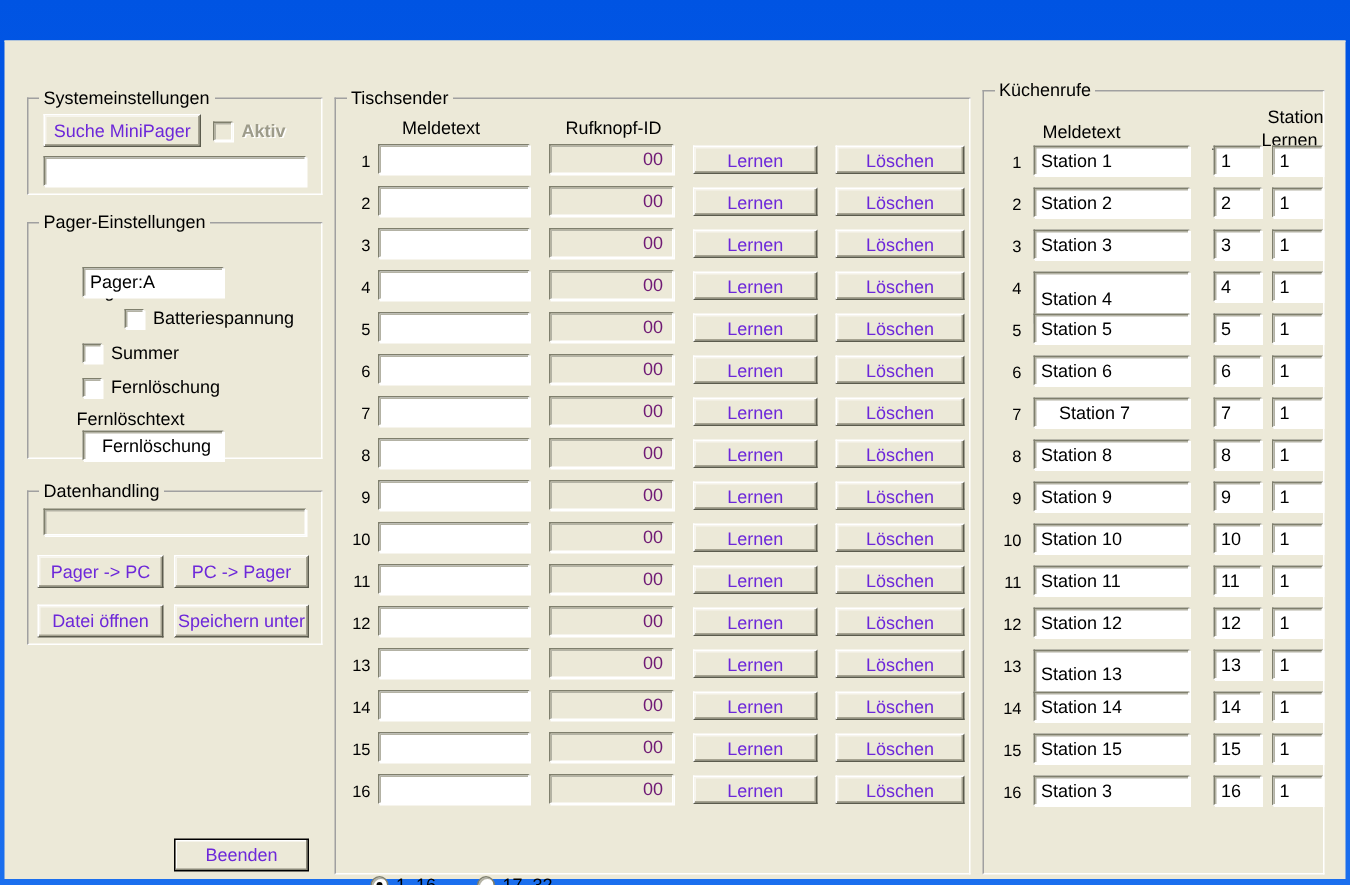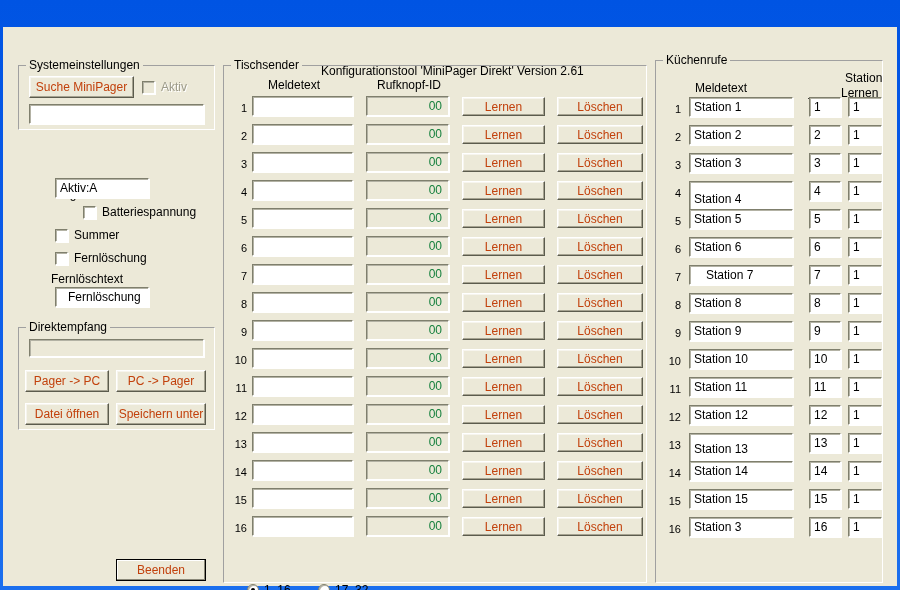--- a/index.html
+++ b/index.html
@@ -85,30 +85,30 @@
 
   .tf {
     position: absolute; background: #ffffff;
     border: 1px solid;
     border-color: #7f7f6d #ffffff #ffffff #7f7f6d;
     box-shadow: inset 1px 1px 0 #b3b2a4, 1px 1px 0 #ffffff;
     font-size: 12px; font-family: "Liberation Sans", sans-serif;
     color: #000; padding: 0 2px; line-height: 16px;
     display: flex; align-items: center;
   }
-  .tf.dis { background: #ece9d8; color: #15803d; justify-content: flex-end; padding-right: 6px; }
+  .tf.dis { background: #ece9d8; color: #701a75; justify-content: flex-end; padding-right: 6px; }
 
   .btn {
     position: absolute;
     background: #ece9d8;
     border: 1px solid;
     border-color: #ffffff #5b5b4d #5b5b4d #ffffff;
     box-shadow: inset -1px -1px 0 #a6a391, inset 1px 1px 0 #f7f5ee;
     font-size: 12px; font-family: "Liberation Sans", sans-serif;
-    color: #c2410c; display: flex; align-items: center; justify-content: center;
+    color: #6d28d9; display: flex; align-items: center; justify-content: center;
     cursor: default; white-space: nowrap;
   }
   .btn.default {
     border-color: #000000;
     box-shadow: inset -1px -1px 0 #8a8878, inset 1px 1px 0 #ffffff;
   }
 
   .cb-wrap { position: absolute; display: flex; align-items: center; }
   .cb {
     width: 13px; height: 13px; background: #ffffff;
@@ -141,53 +141,55 @@
   }
 </style>
 </head>
 <body>
 
 <div id="window">
 
 
   <div id="client">
 
-    <div class="hdr-version">Konfigurationstool 'MiniPager Direkt'  Version 2.61</div>
 
     <fieldset class="grp" style="left:15px; top:30px; width:197px; height:72px;">
       <legend>Systemeinstellungen</legend>
     </fieldset>
     <div class="btn" style="left:26px; top:48px; width:105px; height:22px;">Suche MiniPager</div>
-    <div class="cb-wrap" style="left:139px; top:52px;">
+    <div class="cb-wrap" style="left:139px; top:52px;font-weight:bold;">
       <div class="cb dis"></div>
       <div class="cb-lbl dis">Aktiv</div>
     </div>
     <div class="tf" style="left:26px; top:76px; width:175px; height:20px;"></div>
 
+    <fieldset class="grp" style="left:15px; top:113px; width:197px; height:165px;">
+      <legend>Pager-Einstellungen</legend>
+    </fieldset>
     <div class="lbl" style="left:52px; top:135px;margin-top:24px;">Pager-Name:</div>
-    <div class="tf" style="left:52px; top:150px; width:94px; height:20px; padding-left:4px;">Aktiv:A</div>
+    <div class="tf" style="left:52px; top:150px; width:94px; height:20px; padding-left:4px;">Pager:A</div>
 
     <div class="cb-wrap" style="left:52px; top:177px;padding-left:28px;">
       <div class="cb"></div>
       <div class="cb-lbl">Batteriespannung</div>
     </div>
     <div class="cb-wrap" style="left:52px; top:200px;">
       <div class="cb"></div>
       <div class="cb-lbl">Summer</div>
     </div>
     <div class="cb-wrap" style="left:52px; top:223px;">
       <div class="cb"></div>
       <div class="cb-lbl">Fernlöschung</div>
     </div>
 
     <div class="lbl" style="left:48px; top:244px;">Fernlöschtext</div>
     <div class="tf" style="left:52px; top:259px; width:94px; height:20px; padding-left:12px;">Fernlöschung</div>
 
     <fieldset class="grp" style="left:15px; top:292px; width:197px; height:110px;">
-      <legend>Direktempfang</legend>
+      <legend>Datenhandling</legend>
     </fieldset>
     <div class="tf dis" style="left:26px; top:311px; width:175px; height:18px;"></div>
     <div class="btn" style="left:22px; top:342px; width:84px; height:22px;">Pager -&gt; PC</div>
     <div class="btn" style="left:113px; top:342px; width:90px; height:22px;">PC -&gt; Pager</div>
     <div class="btn" style="left:22px; top:375px; width:84px; height:22px;">Datei öffnen</div>
     <div class="btn" style="left:113px; top:375px; width:90px; height:22px;">Speichern unter</div>
 
     <div class="btn default" style="left:113px; top:531px; width:90px; height:22px;">Beenden</div>
 
     <fieldset class="grp" style="left:220px; top:30px; width:424px; height:525px;">

